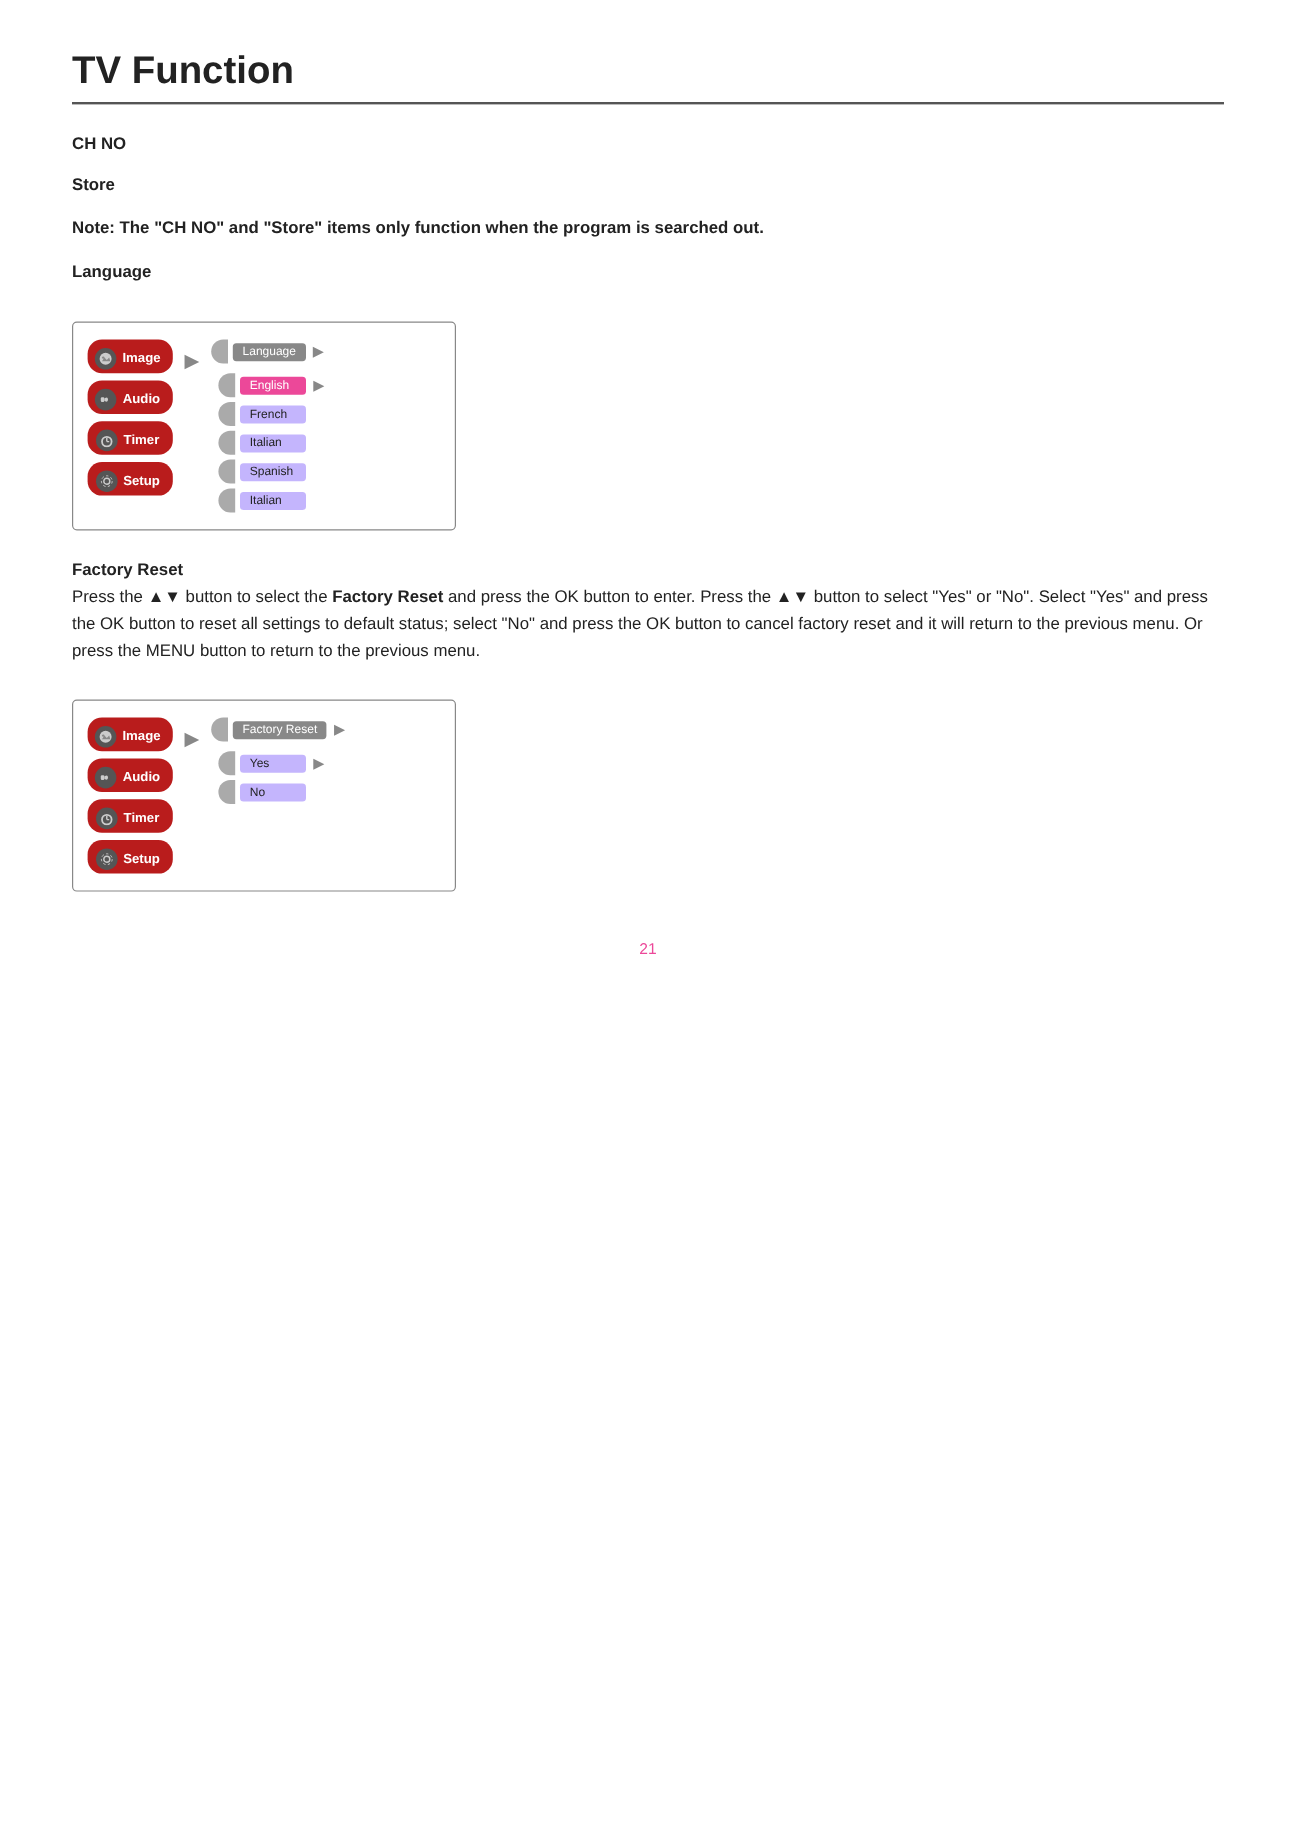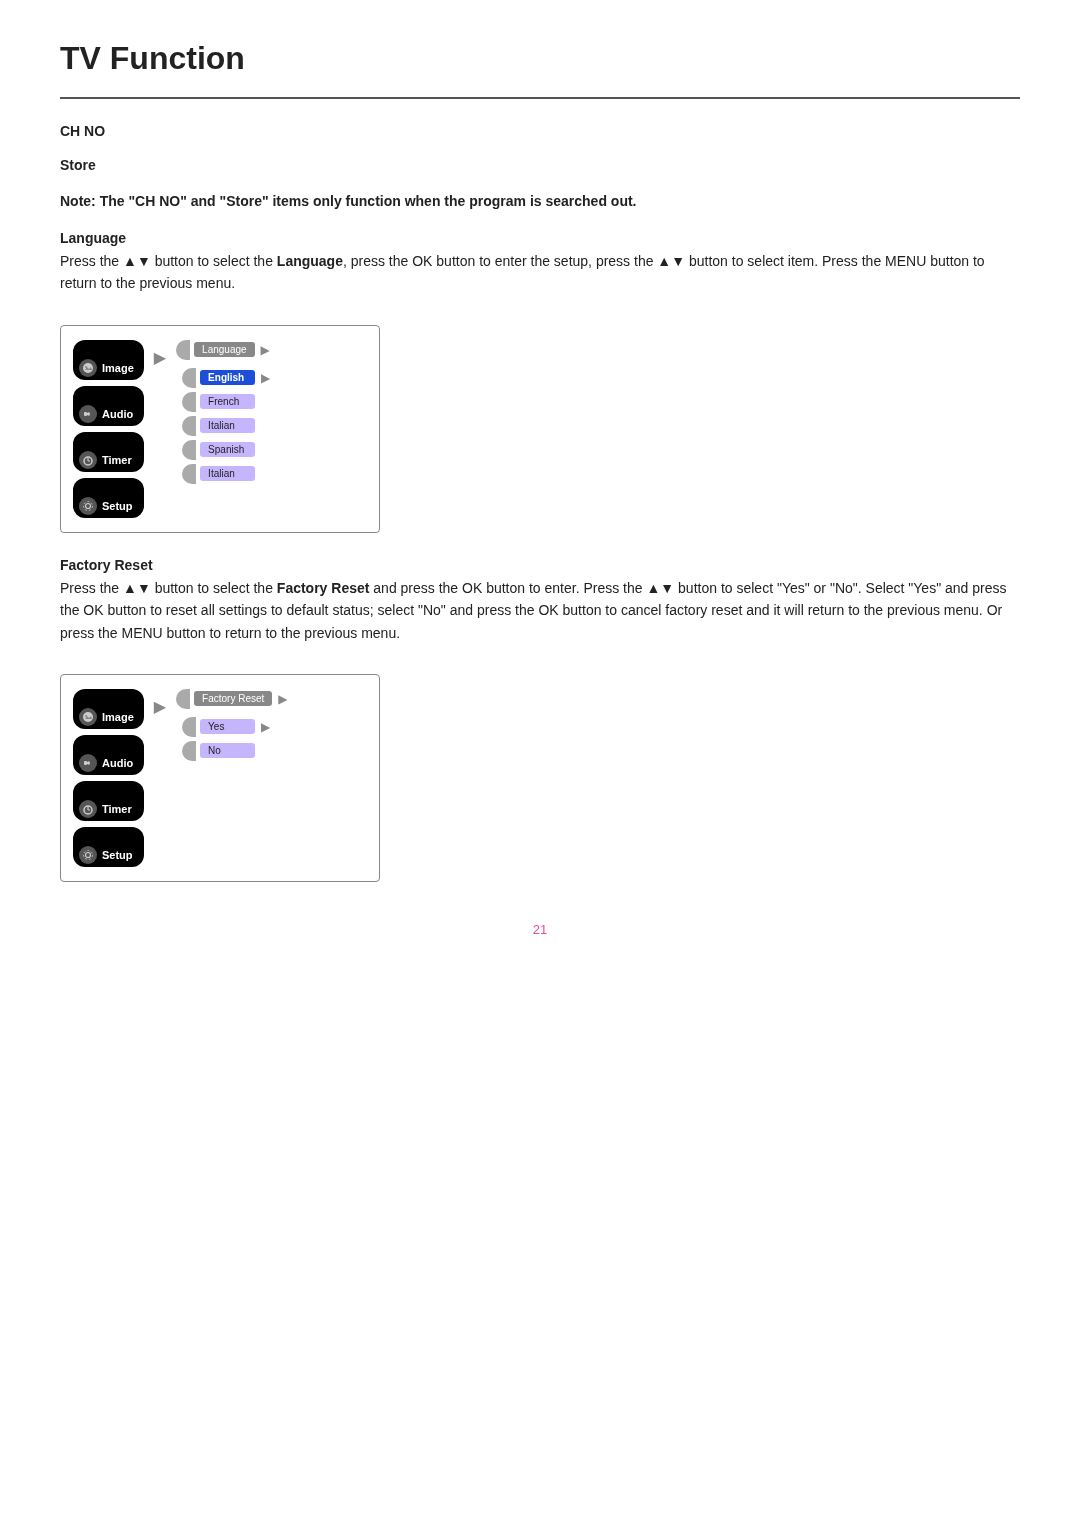--- a/index.html
+++ b/index.html
@@ -10,21 +10,21 @@
       color: #222;
       width: 1080px;
       min-height: 1527px;
       padding: 40px 60px 60px 60px;
     }
 
     h1.page-title {
       font-size: 32px;
       font-weight: bold;
       border-bottom: 2px solid #555;
-      padding-bottom: 20px;
+      padding-bottom: 8px;
       margin-bottom: 24px;
     }
 
     .section { margin-bottom: 18px; }
 
     .section-heading {
       font-weight: bold;
       font-size: 14px;
       margin-bottom: 4px;
     }
@@ -55,29 +55,30 @@
       border-radius: 4px;
       padding: 14px 12px;
       background: #fff;
       width: 320px;
     }
 
     
     .menu-btn {
       display: flex;
       align-items: center;
-      background: #000000;
+      background: #b91c1c;
       color: #fff;
       border-radius: 12px;
-      padding: 19px 10px 3px 6px;
+      padding: 7px 10px 3px 6px;
       font-size: 11px;
       font-weight: bold;
       min-width: 70px;
       gap: 5px;
       white-space: nowrap;
+      justify-content: center;
     }
 
     .menu-btn-icon {
       width: 18px;
       height: 18px;
       background: #555;
       border-radius: 50%;
       display: flex;
       align-items: center;
       justify-content: center;
@@ -117,23 +118,22 @@
       background: #c4b5fd;
       color: #222;
       font-size: 10px;
       border-radius: 3px;
       padding: 2px 8px;
       min-width: 55px;
       white-space: nowrap;
     }
 
     .submenu-label.highlighted {
-      background: #1d4ed8;
+      background: #ec4899;
       color: #fff;
-      font-weight: bold;
     }
 
     .chevron-right {
       color: #888;
       font-size: 12px;
       margin-left: 2px;
     }
 
     .menu-col {
       display: flex;
@@ -181,23 +181,20 @@
   <div class="section-heading">Store</div>
 </div>
 
 <div class="note-bold">
   Note: The "CH NO" and "Store" items only function when the program is searched out.
 </div>
 
 <div class="two-col">
   <div class="col-text">
     <div class="section-heading">Language</div>
-    <div class="section-text">
-      Press the ▲▼ button to select the <strong>Language</strong>, press the OK button to enter the setup, press the ▲▼ button to select item. Press the MENU button to return to the previous menu.
-    </div>
   </div>
   <div class="col-diagram">
     <div class="diagram-box">
       <div style="display:flex; align-items:flex-start; gap:6px;">
 
         <div class="menu-col">
 
           <div class="menu-btn">
             <div class="menu-btn-icon">
               <svg width="12" height="12" viewBox="0 0 12 12">

